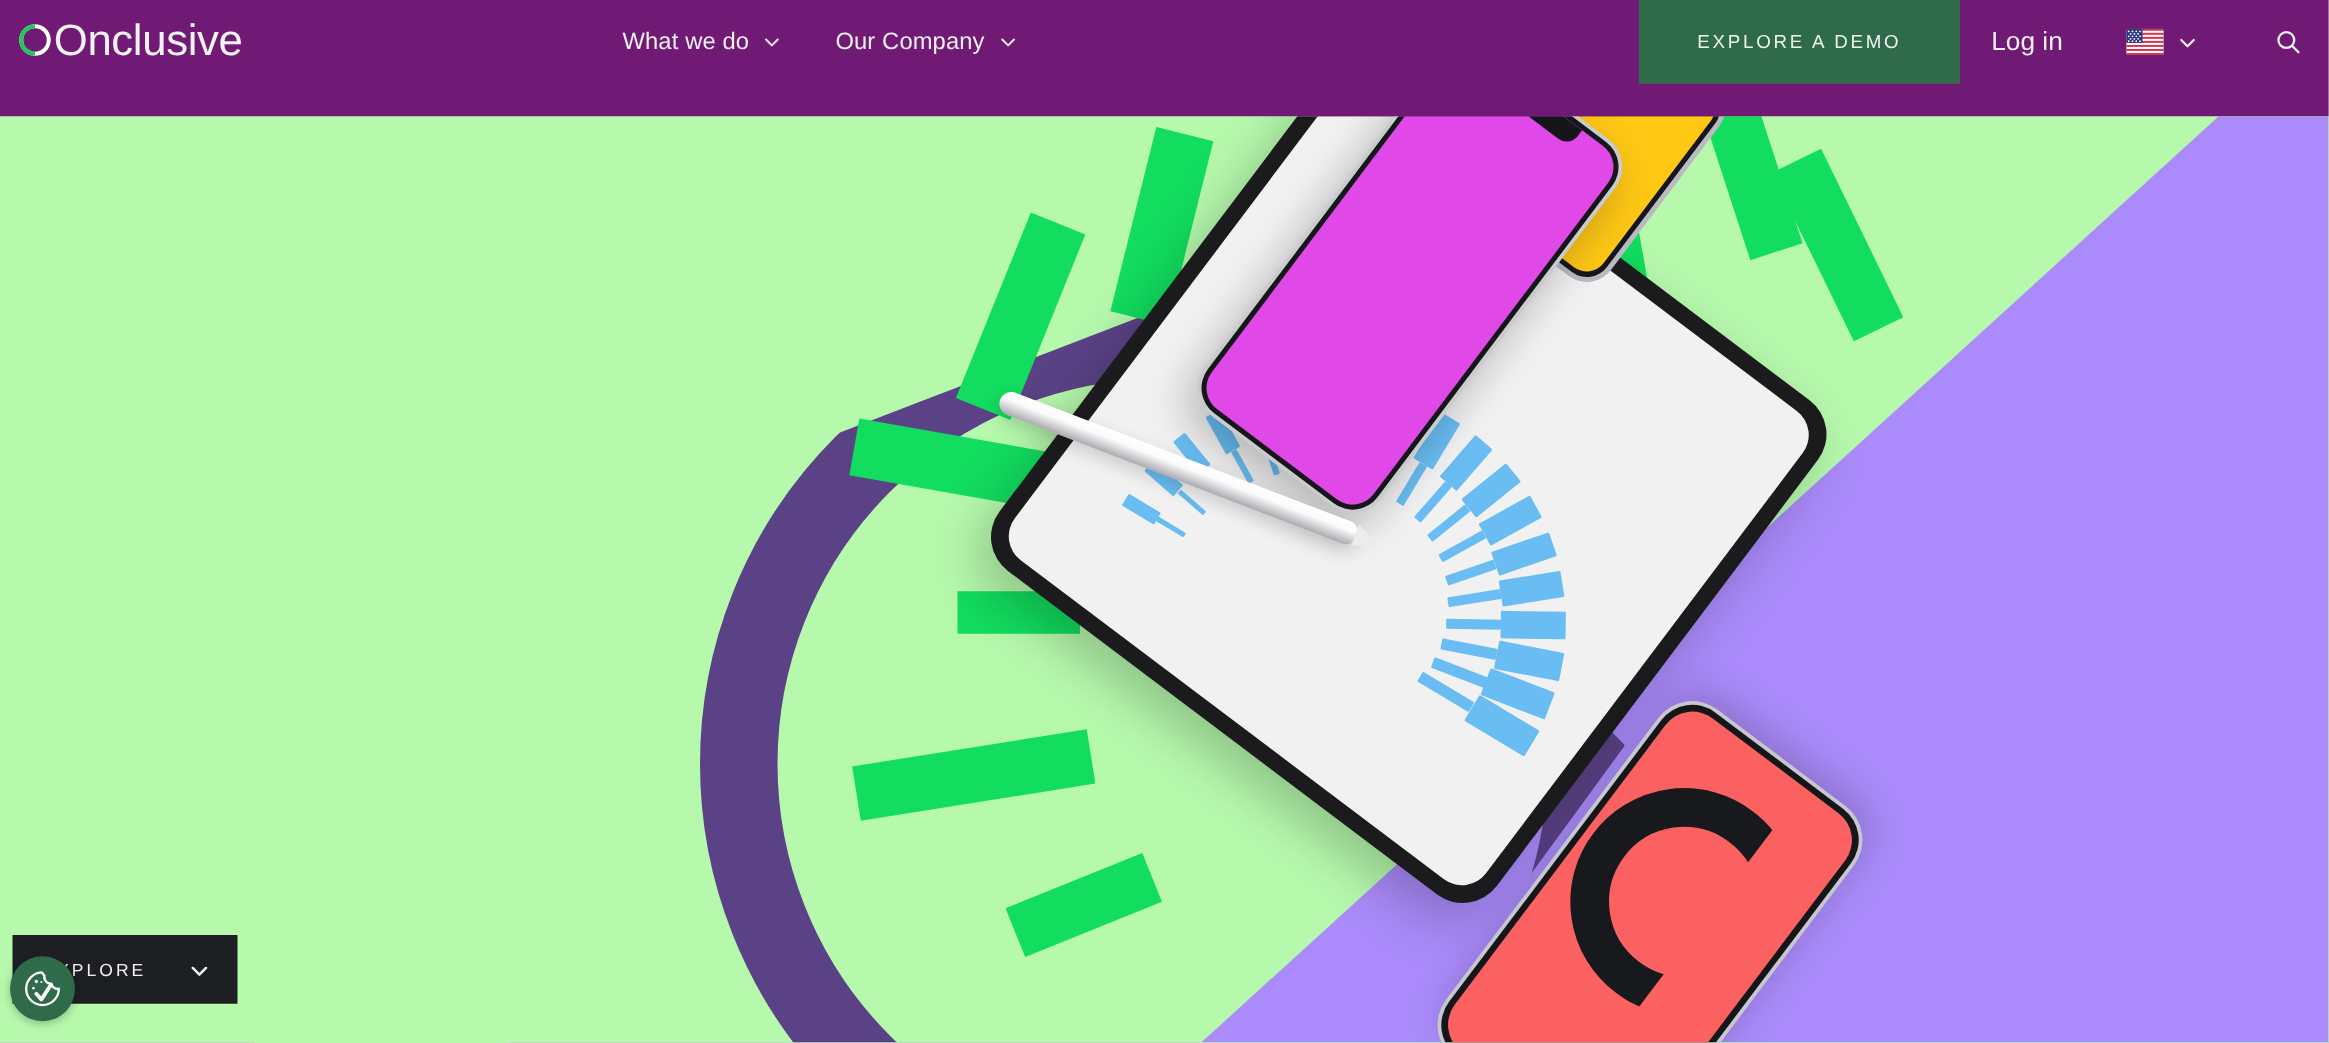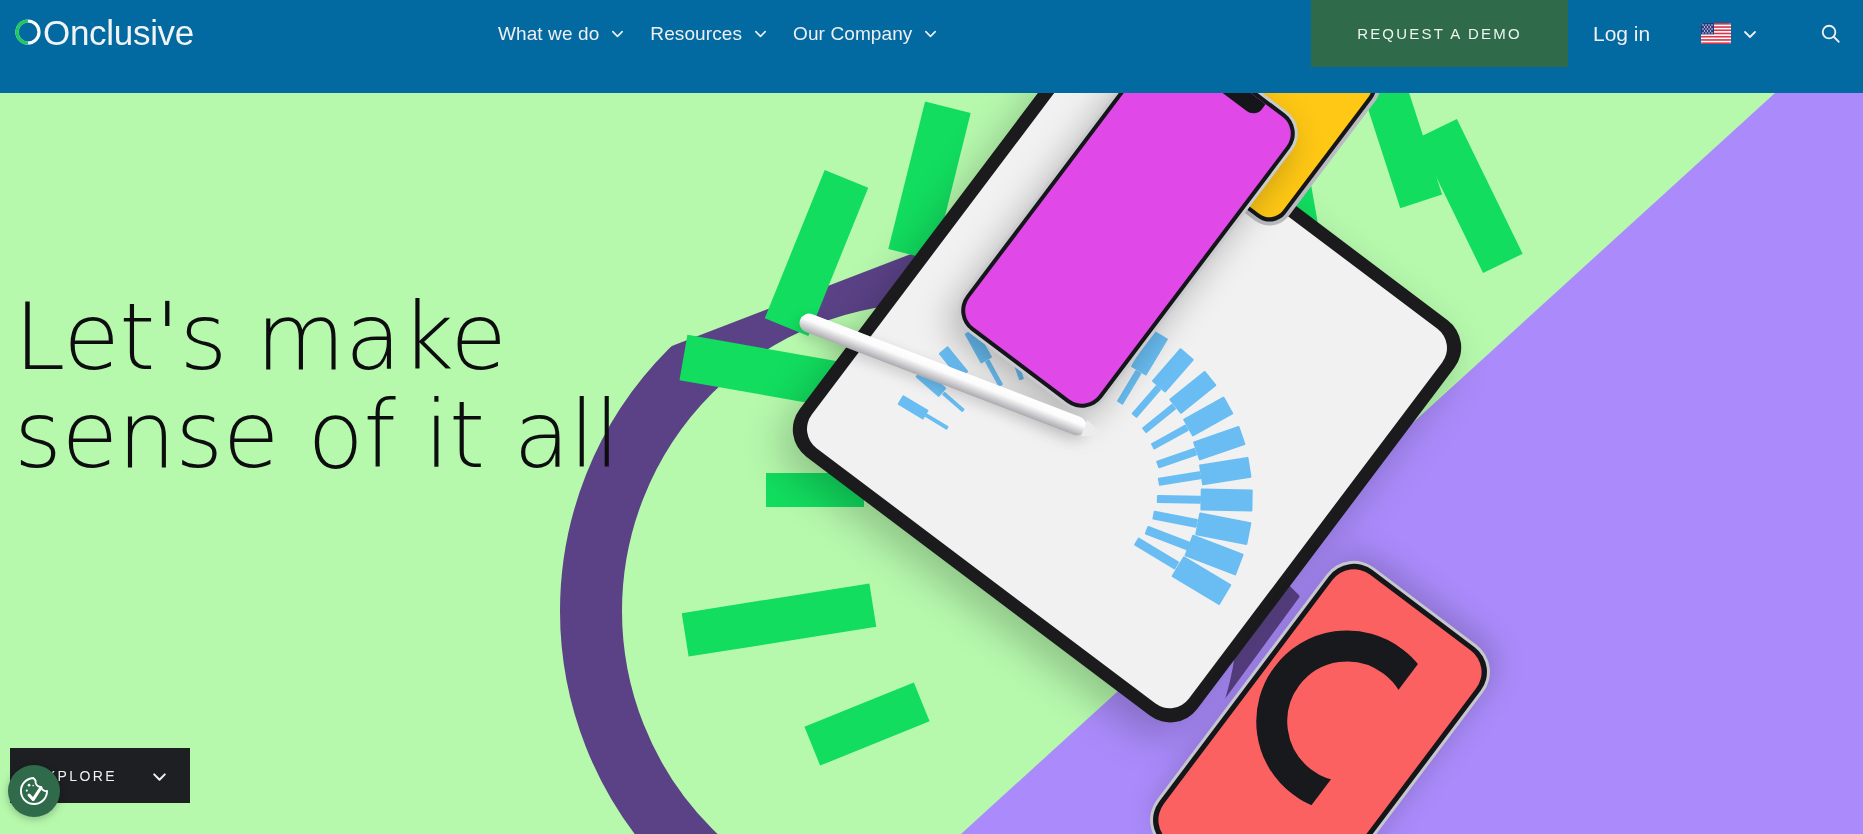--- a/index.html
+++ b/index.html
@@ -19,21 +19,21 @@
     height: 834px;
     overflow: hidden;
   }
 
   
   #header {
     position: absolute;
     top: 0; left: 0;
     width: 1863px;
     height: 93px;
-    background: #0369a1;
+    background: #701a75;
     z-index: 50;
     display: flex;
     align-items: center;
   }
 
   #logo {
     position: absolute;
     left: 14px;
     top: 6px;
     display: flex;
@@ -56,21 +56,21 @@
   }
 
   
   #nav {
     position: absolute;
     left: 498px;
     top: 0;
     height: 67px;
     display: flex;
     align-items: flex-start;
-    gap: 0;
+    gap: 18px;
   }
   .nav-item {
     display: flex;
     align-items: center;
     height: 67px;
     padding: 0 13px 0 0;
     margin-right: 12px;
     color: #efeff1;
     font-size: 19px;
     font-weight: 400;
@@ -408,45 +408,37 @@
       <svg id="logo-mark" viewBox="0 0 28 28">
         <circle cx="14" cy="14" r="11" fill="none" stroke="#ffffff" stroke-width="3.2"></circle>
         <path d="M 14 3 A 11 11 0 0 0 14 25" fill="none" stroke="#1ec95b" stroke-width="3.2"></path>
       </svg>
       <span id="logo-text">Onclusive</span>
     </div>
 
     <nav id="nav">
       <div class="nav-item">
         <span class="label">What we do</span>
-        <span class="chev">
-          <svg viewBox="0 0 16 16" width="15" height="15">
-              <path d="M3 6 L8 11 L13 6" fill="none" stroke="#efeff1" stroke-width="1.7" stroke-linecap="round" stroke-linejoin="round"></path>
-            </svg>
-        </span>
-      </div>
-      <div class="nav-item">
-        <span class="label">Resources</span>
         <span class="chev">
           <svg viewBox="0 0 16 16" width="15" height="15">
               <path d="M3 6 L8 11 L13 6" fill="none" stroke="#efeff1" stroke-width="1.7" stroke-linecap="round" stroke-linejoin="round"></path>
             </svg>
         </span>
       </div>
       <div class="nav-item">
         <span class="label">Our Company</span>
         <span class="chev">
           <svg viewBox="0 0 16 16" width="15" height="15">
               <path d="M3 6 L8 11 L13 6" fill="none" stroke="#efeff1" stroke-width="1.7" stroke-linecap="round" stroke-linejoin="round"></path>
             </svg>
         </span>
       </div>
     </nav>
 
-    <button id="demo-btn">REQUEST A DEMO</button>
+    <button id="demo-btn">EXPLORE A DEMO</button>
 
     <div id="login">Log in</div>
 
     <div id="lang">
       <svg id="flag" viewBox="0 0 30 21">
         <rect width="30" height="21" fill="#ffffff"></rect>
         <g fill="#d8344a">
           <rect y="0" width="30" height="1.62"></rect>
           <rect y="3.23" width="30" height="1.62"></rect>
           <rect y="6.46" width="30" height="1.62"></rect>
@@ -571,21 +563,20 @@
 
     <div id="phone-coral">
       <div id="phone-coral-inner">
         <div id="phone-coral-screen">
           <div id="coral-c"></div>
         </div>
       </div>
     </div>
 
     <div id="hero-text">
-      <div id="headline-2">Let's make sense of it all</div>
     </div>
   </section>
 
   <button id="explore-btn">
     <span id="explore-label">EXPLORE</span>
     <span class="chev">
       <svg viewBox="0 0 16 16" width="17" height="17">
           <path d="M3 6 L8 11 L13 6" fill="none" stroke="#f0f1f2" stroke-width="1.9" stroke-linecap="round" stroke-linejoin="round"></path>
         </svg>
     </span>

